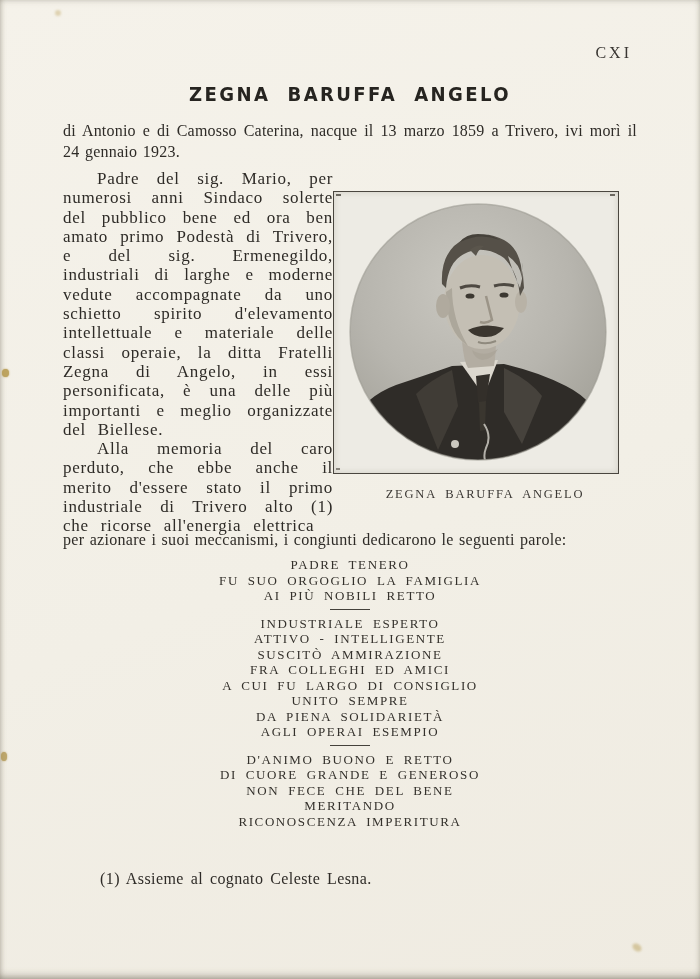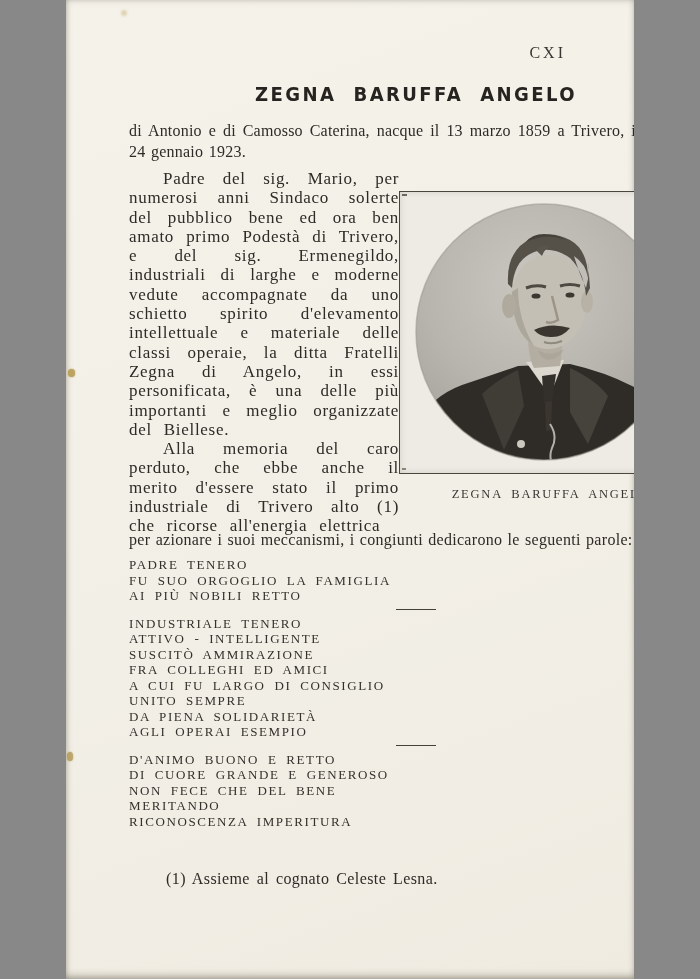--- a/index.html
+++ b/index.html
@@ -1,18 +1,18 @@
 <!DOCTYPE html>
 <html><head>
 <meta charset="utf-8">
 <style>
   html,body{margin:0;padding:0;background:#888;}
   .page{
     position:relative;
-    width:568px;height:979px;
+    width:700px;height:979px;
     margin:0 auto;
     background:linear-gradient(160deg,#f5f2ea 0%,#f2efe6 55%,#efebe1 100%);
     color:#2e2b27;
     font-family:"Liberation Serif","DejaVu Serif",serif;
     overflow:hidden;
     box-shadow:
       inset 3px 0 6px -3px rgba(110,105,88,.45),
       inset -3px 0 6px -3px rgba(110,105,88,.30),
       inset 0 -7px 9px -5px rgba(100,95,78,.55),
       inset 0 4px 8px -5px rgba(120,115,98,.25);
@@ -58,21 +58,21 @@
     margin-top:13px;text-align:center;
     font-size:12.5px;letter-spacing:1.8px;word-spacing:4px;
     color:#3a3733;white-space:nowrap;
   }
   .continuation{
     position:absolute;top:531px;left:63px;width:574px;
     font-size:16px;letter-spacing:.3px;word-spacing:1px;
   }
   .memorial{
     position:absolute;top:557px;left:63px;width:574px;
-    text-align:left;
+    text-align:center;
     font-size:13px;line-height:15.5px;
     letter-spacing:1.6px;word-spacing:4px;
     color:#34312c;
   }
   .verse-line{white-space:nowrap;}
   .verse-divider{
     width:40px;border:none;border-top:1.5px solid #44413b;
     margin:5px auto 6px auto;
   }
   .footnote{
@@ -176,21 +176,21 @@
   <div class="continuation">per azionare i suoi meccanismi, i congiunti dedicarono le seguenti parole:</div>
 
   <div class="memorial">
     <div class="verse-block">
         <div class="verse-line">PADRE TENERO</div>
         <div class="verse-line">FU SUO ORGOGLIO LA FAMIGLIA</div>
         <div class="verse-line">AI PIÙ NOBILI RETTO</div>
       </div>
     <hr class="verse-divider">
     <div class="verse-block">
-        <div class="verse-line">INDUSTRIALE TENERO</div>
+        <div class="verse-line">INDUSTRIALE ESPERTO</div>
         <div class="verse-line">ATTIVO - INTELLIGENTE</div>
         <div class="verse-line">SUSCITÒ AMMIRAZIONE</div>
         <div class="verse-line">FRA COLLEGHI ED AMICI</div>
         <div class="verse-line">A CUI FU LARGO DI CONSIGLIO</div>
         <div class="verse-line">UNITO SEMPRE</div>
         <div class="verse-line">DA PIENA SOLIDARIETÀ</div>
         <div class="verse-line">AGLI OPERAI ESEMPIO</div>
       </div>
     <hr class="verse-divider">
     <div class="verse-block">

